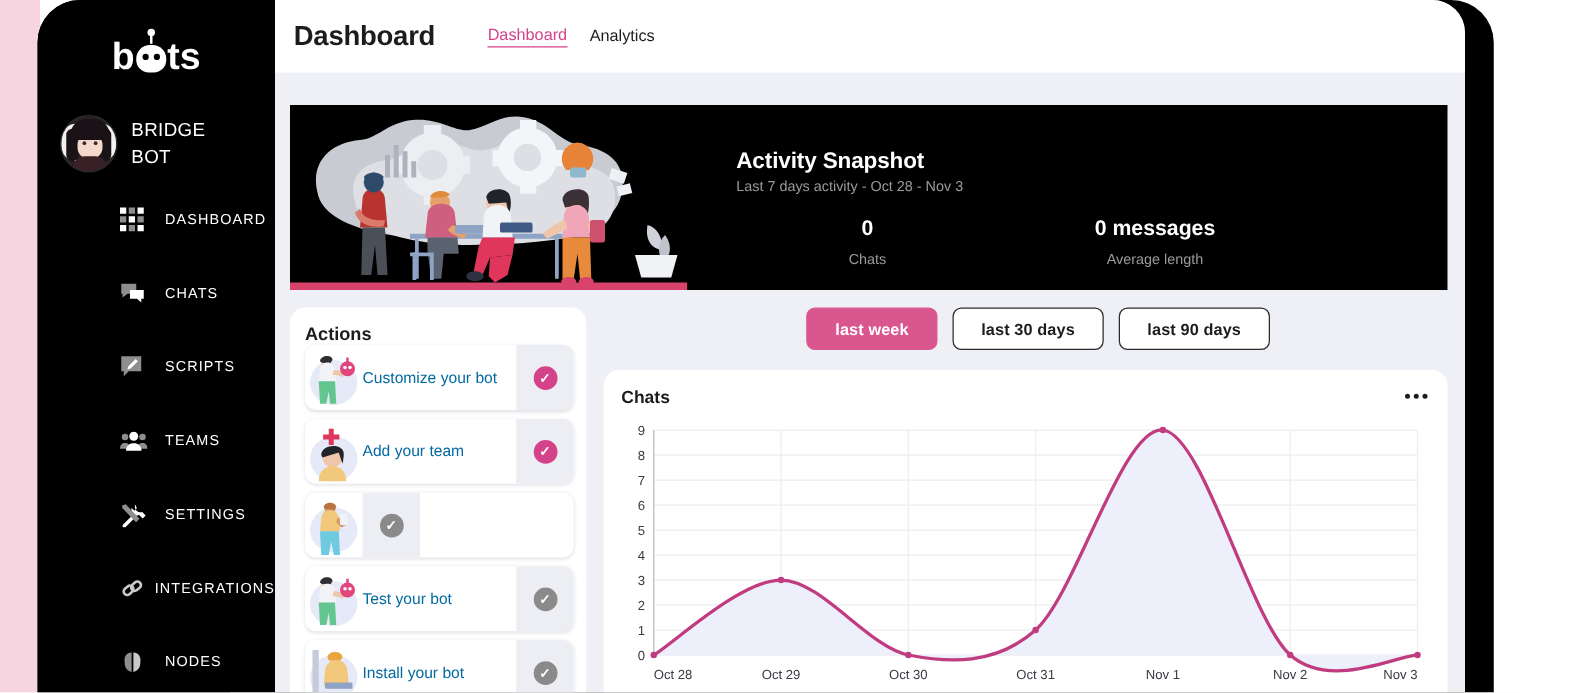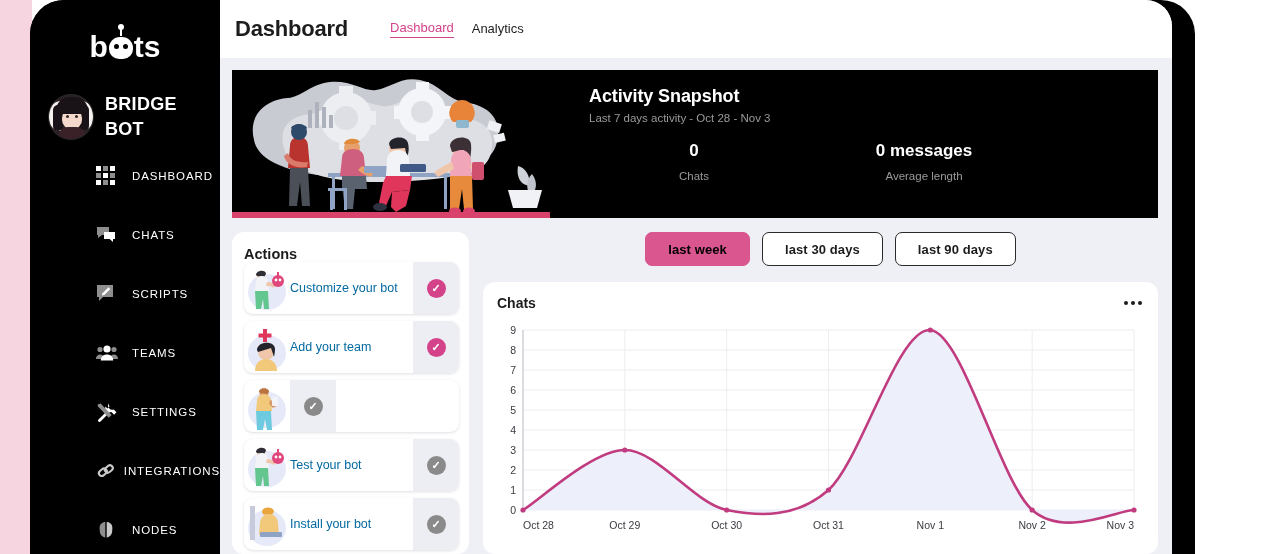--- a/index.html
+++ b/index.html
@@ -80,21 +80,21 @@
   .avatar .eye { position: absolute; top: 20px; width: 3px; height: 3px; background: #3a2a25; border-radius: 50%; }
   .avatar .eye.l { left: 17px; } .avatar .eye.r { left: 26px; }
   .avatar .body { position: absolute; left: 9px; bottom: -2px; width: 28px; height: 14px;
     background: #3a2128; border-radius: 10px 10px 0 0; }
   .avatar .wing-l { position: absolute; left: 0px; top: 6px; width: 12px; height: 30px;
     background: #f4f1ee; border-radius: 12px 0 0 12px; }
   .avatar .wing-r { position: absolute; right: 0px; top: 6px; width: 12px; height: 30px;
     background: #f4f1ee; border-radius: 0 12px 12px 0; }
 
   .profile-name {
-    color: #ffffff; font-size: 18px; font-weight: 700; line-height: 1.4;
+    color: #ffffff; font-size: 15px; font-weight: 400; line-height: 1.4;
     letter-spacing: 0.3px;
   }
 
   .nav { position: absolute; left: 0; top: 160px; width: 190px; }
   .nav-item {
     display: flex; align-items: center; height: 31px;
     margin-bottom: 28px; padding-left: 0px;
   }
   .nav-icon {
     width: 36px; margin-left: 66px; margin-right: 0px;
@@ -129,21 +129,21 @@
   }
   .tabs { display: flex; align-items: center; gap: 18px; margin-left: 42px; }
   .tab { font-size: 13px; color: #1c1c1c; padding-bottom: 2px; }
   .tab.active { color: #d4428a; border-bottom: 1.5px solid #d4428a; }
 
   .content { padding: 12px 14px 0 12px; }
 
   
   .banner {
     position: relative; height: 148px; background: #000000; overflow: hidden;
-    display: flex; align-items: flex-start;
+    display: flex; align-items: center; margin-top: 14px;
   }
   .banner-art { position: relative; width: 318px; height: 148px; overflow: hidden; flex: 0 0 auto; }
   .banner-info { flex: 1 1 auto; position: relative; color: #ffffff; padding-top: 16px; padding-left: 39px; }
   .banner-title { font-size: 18px; font-weight: 600; letter-spacing: -0.1px; }
   .banner-sub { font-size: 11.5px; color: #9a9a9a; margin-top: 5px; }
   .banner-stats { display: flex; margin-top: 17px; }
   .stat { width: 210px; text-align: center; }
   .stat.wide { width: 250px; }
   .stat-value { font-size: 17px; font-weight: 700; color: #ffffff; }
   .stat-label { font-size: 11.5px; color: #9a9a9a; margin-top: 9px; }
@@ -183,21 +183,21 @@
 
   .right-col { flex: 1 1 auto; }
   .range-buttons { display: flex; gap: 12px; justify-content: center; margin-bottom: 16px; }
   .range-btn {
     height: 34px; padding: 0 22px; border-radius: 7px;
     font-size: 13px; font-weight: 700; letter-spacing: 0.1px;
     display: flex; align-items: center; justify-content: center;
     background: #ffffff; color: #1c1c1c; border: 1.5px solid #2b2b2b;
     cursor: pointer;
   }
-  .range-btn.active { background: #d9568f; color: #000000; border-color: #d9568f; margin-left: 20px; }
+  .range-btn.active { background: #d9568f; color: #ffffff; border-color: #d9568f; margin-left: 20px; }
 
   .chart-card {
     background: #ffffff; border-radius: 12px; padding: 13px 16px 8px 14px;
     height: 272px; position: relative;
   }
   .chart-head { display: flex; align-items: flex-start; justify-content: space-between; }
   .chart-title { font-size: 14px; font-weight: 700; color: #1c1c1c; }
   .dots { display: flex; gap: 3px; padding-top: 6px; cursor: pointer; }
   .dots i { width: 4px; height: 4px; border-radius: 50%; background: #1c1c1c; display: block; }
 

